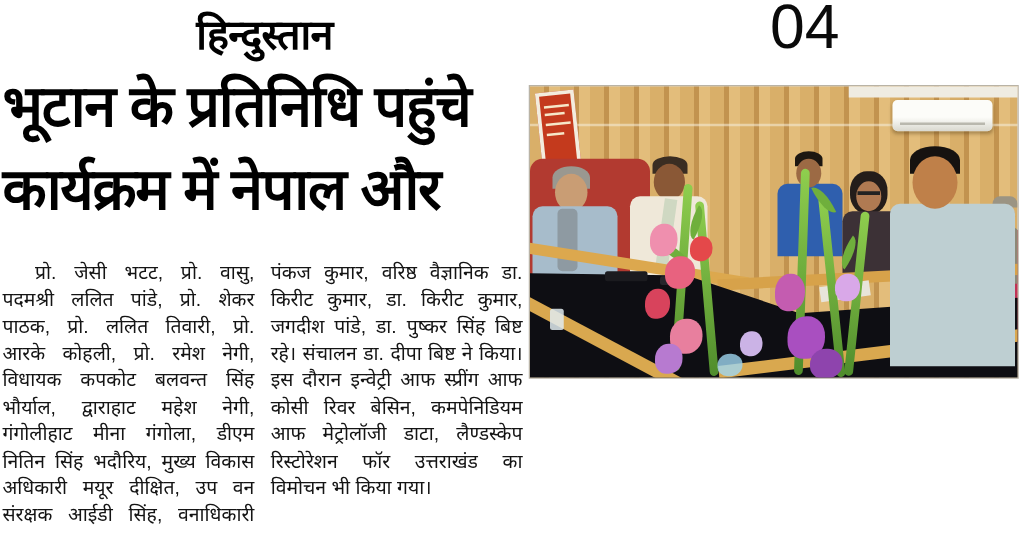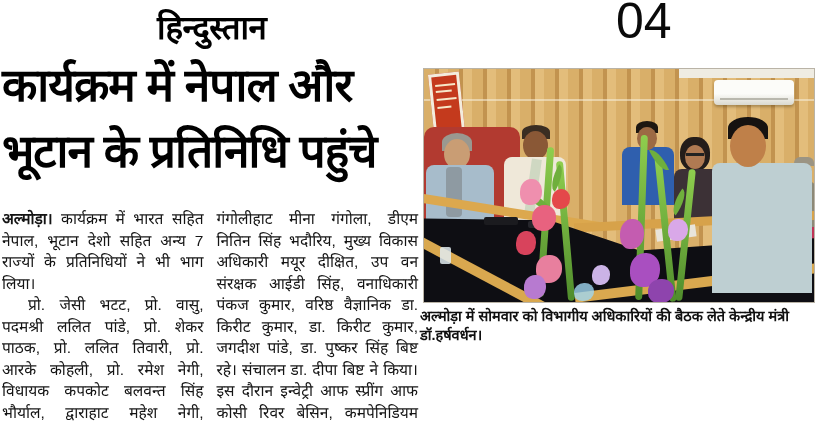--- a/index.html
+++ b/index.html
@@ -129,26 +129,25 @@
 <body>
 
 <div class="page">
 
   <div class="masthead-title">हिन्दुस्तान</div>
 
 
   <div class="page-number">04</div>
 
   <div class="headline">
+    <div>भूटान के प्रतिनिधि पहुंचे</div>
     <div>कार्यक्रम में नेपाल और</div>
-    <div>भूटान के प्रतिनिधि पहुंचे</div>
   </div>
 
   <div class="article-body">
-    <p><span class="lead-city">अल्मोड़ा।</span><span> कार्यक्रम में भारत सहित नेपाल, भूटान देशो सहित अन्य 7 राज्यों के प्रतिनिधियों ने भी भाग लिया।</span></p>
     <p class="indent">प्रो. जेसी भटट, प्रो. वासु, पदमश्री ललित पांडे, प्रो. शेकर पाठक, प्रो. ललित तिवारी, प्रो. आरके कोहली, प्रो. रमेश नेगी, विधायक कपकोट बलवन्त सिंह भौर्याल, द्वाराहाट महेश नेगी, गंगोलीहाट मीना गंगोला, डीएम नितिन सिंह भदौरिय, मुख्य विकास अधिकारी मयूर दीक्षित, उप वन संरक्षक आईडी सिंह, वनाधिकारी पंकज कुमार, वरिष्ठ वैज्ञानिक डा. किरीट कुमार, डा. किरीट कुमार, जगदीश पांडे, डा. पुष्कर सिंह बिष्ट रहे। संचालन डा. दीपा बिष्ट ने किया। इस दौरान इन्वेट्री आफ स्प्रींग आफ कोसी रिवर बेसिन, कमपेनिडियम आफ मेट्रोलॉजी डाटा, लैण्डस्केप रिस्टोरेशन फॉर उत्तराखंड का विमोचन भी किया गया।</p>
   </div>
 
   <div class="photo">
     <div class="ceiling-strip"></div>
     <div class="wall-line"></div>
     <div class="red-poster">
         <i></i>
         <i></i>
         <i></i>
@@ -213,15 +212,14 @@
     <div class="bloom f5"></div>
     <div class="bloom f6"></div>
     <div class="bloom f7"></div>
     <div class="bloom f8"></div>
     <div class="bloom f9"></div>
     <div class="bloom f10"></div>
     <div class="bloom f11"></div>
     <div class="bloom f12"></div>
   </div>
 
-  <div class="caption">अल्मोड़ा में सोमवार को विभागीय अधिकारियों की बैठक लेते केन्द्रीय मंत्री डॉ.हर्षवर्धन।</div>
 
 </div>
 
 </body></html>

